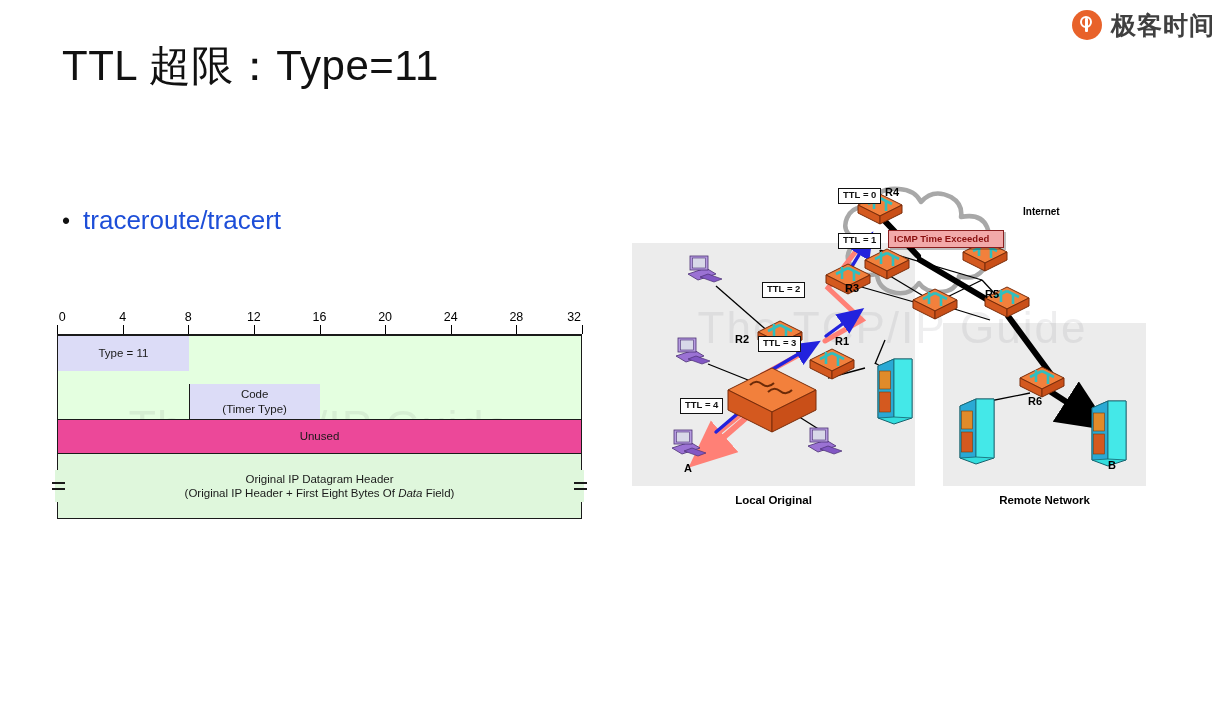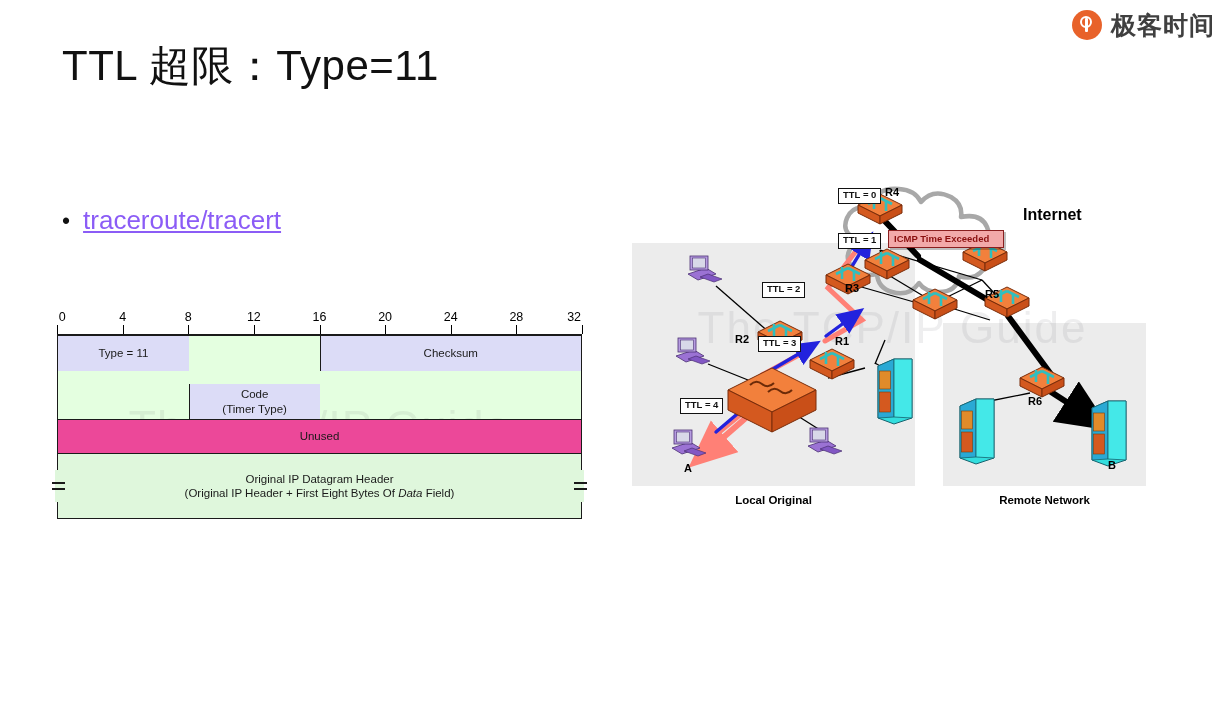--- a/index.html
+++ b/index.html
@@ -78,22 +78,21 @@
     align-items: baseline;
     gap: 13px;
   }
   .bullet-dot {
     font-size: 23px;
     line-height: 1;
     color: #111;
   }
   .bullet-text {
     font-size: 26px;
-    color: #8b5cf6;
-    text-decoration: underline;
+    color: #1d4ed8;
   }
 
   
   .packet-fig {
     position: absolute;
     left: 57px;
     top: 308px;
     width: 525px;
   }
   .bit-ruler {
@@ -265,21 +264,21 @@
   .node-label {
     position: absolute;
     font-size: 11px;
     font-weight: 700;
     color: #000;
     white-space: nowrap;
     z-index: 6;
   }
   .net-label-internet {
     position: absolute;
-    font-size: 16px;
+    font-size: 10px;
     font-weight: 700;
     color: #000;
     z-index: 6;
     white-space: nowrap;
   }
 </style>
 </head>
 <body>
 
 <div class="brand">
@@ -321,23 +320,20 @@
   <div class="packet-box">
     <div class="wm">The TCP/IP Guide</div>
 
     <div class="prow">
       <div class="pcell row-head c-type">
         <span>Type = 11</span>
       </div>
       <div class="pcell row-head c-code">
         <span>Code</span>
         <span>(Timer Type)</span>
-      </div>
-      <div class="pcell row-head c-cksum">
-        <span>Checksum</span>
       </div>
     </div>
 
     <div class="prow">
       <div class="pcell row-unused c-full">
         <span>Unused</span>
       </div>
     </div>
 
     <div class="prow">

